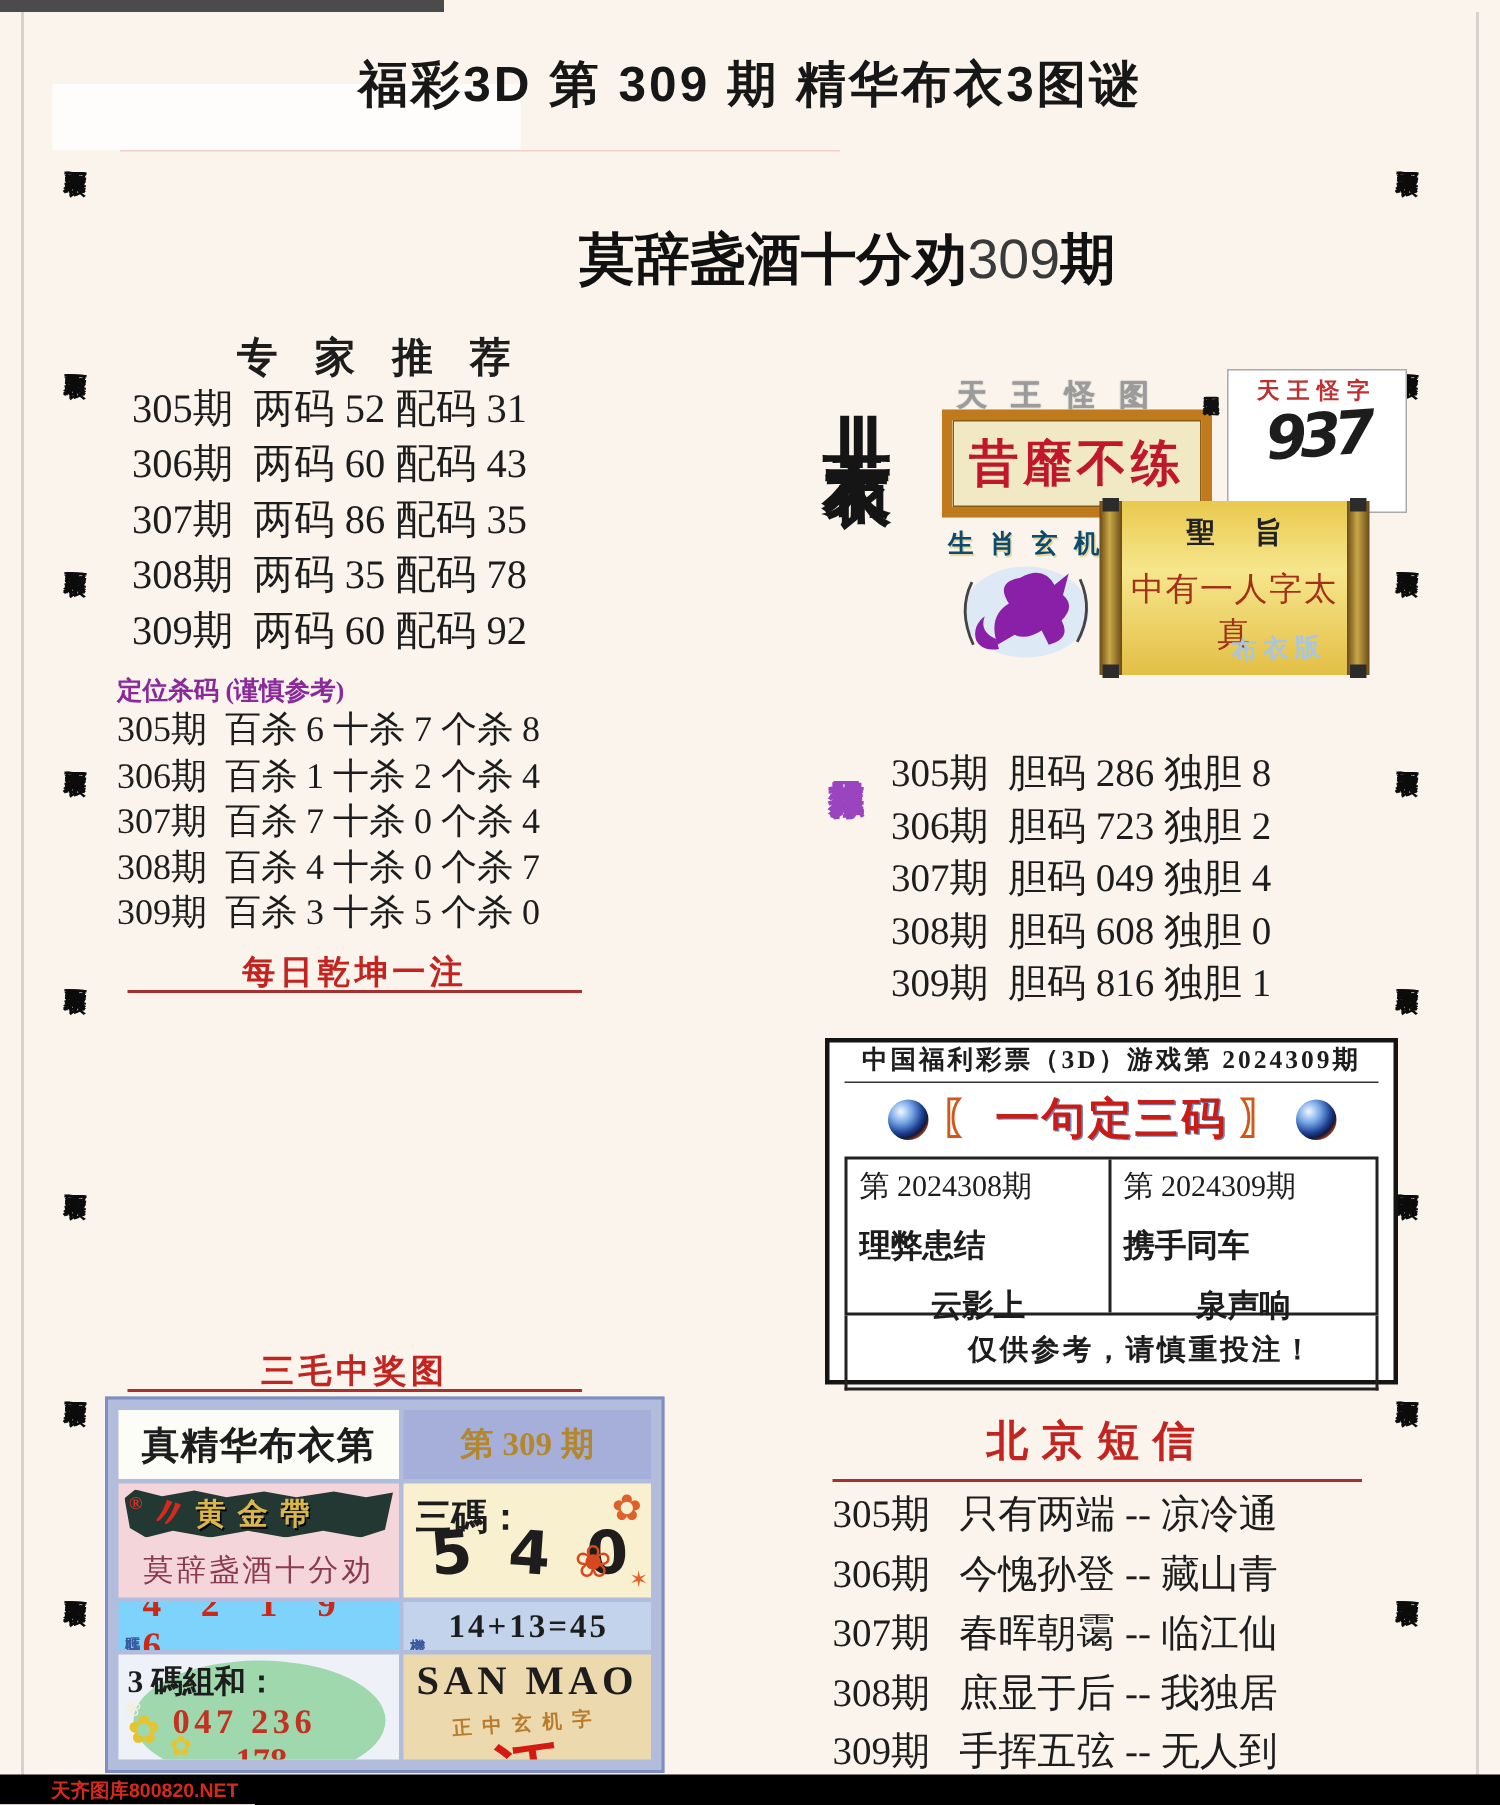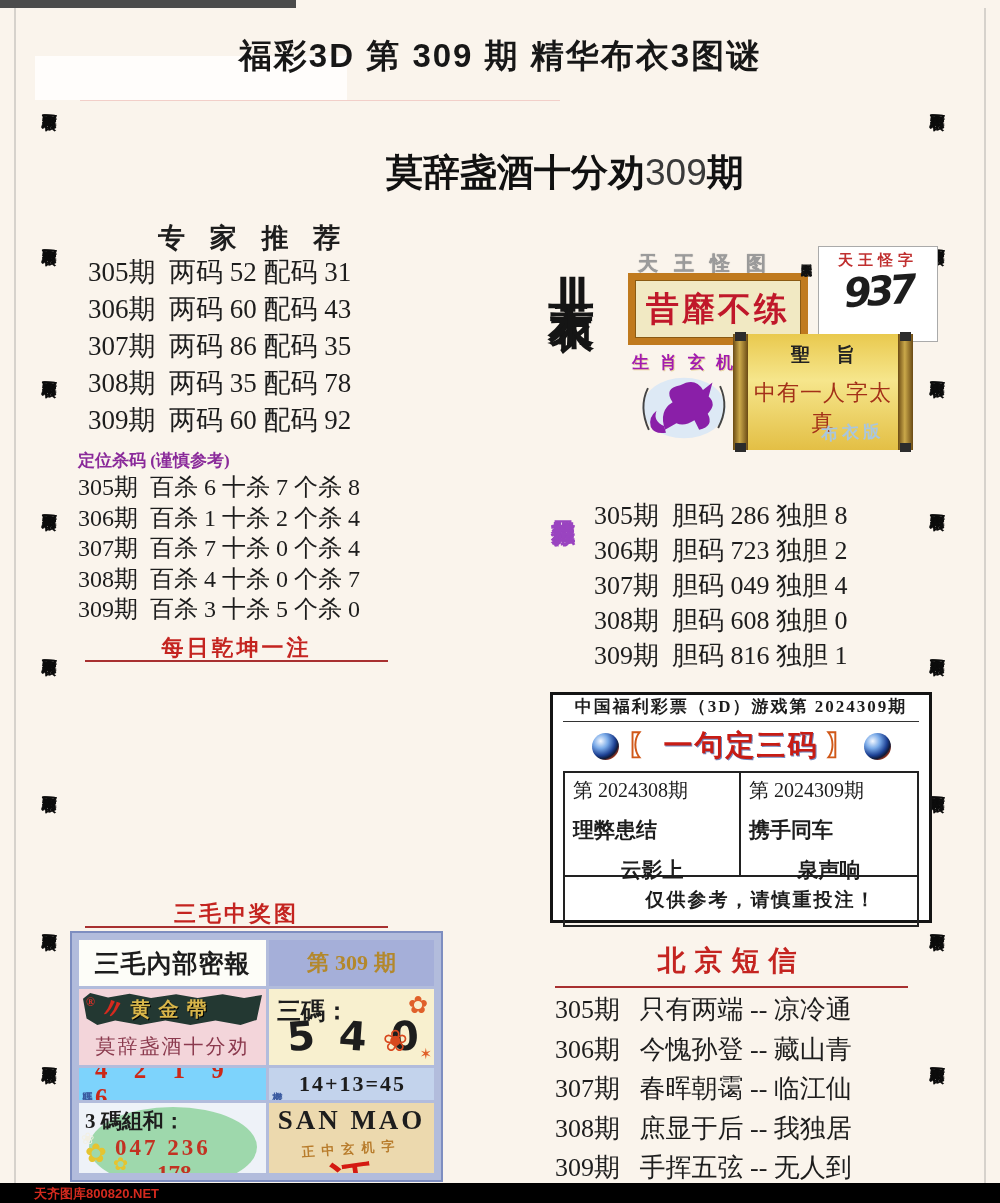--- a/index.html
+++ b/index.html
@@ -83,21 +83,21 @@
   .goldbox{left:628px;top:273px;width:180px;height:72px;background:#f1e9c3;
            border:7px solid #c07a1e;box-sizing:border-box;display:flex;align-items:center;
            justify-content:center;box-shadow:inset 0 0 0 1px #8a5a12;}
   .goldbox span{color:#c0182a;font-weight:bold;font-size:33px;letter-spacing:3px;}
   .series{left:800px;top:256px;font-size:11px;font-weight:bold;line-height:1.05;color:#111;}
   .guaizi{left:818px;top:246px;width:118px;height:94px;background:#fff;border:1px solid #aaa;
           text-align:center;}
   .guaizi .t{color:#c03030;font-weight:bold;font-size:15px;letter-spacing:5px;margin-top:4px;}
   .guaizi .v{font-family:"DejaVu Sans",sans-serif;font-style:italic;font-weight:bold;
              font-size:40px;letter-spacing:-5px;transform:rotate(-4deg);margin-top:-2px;}
-  .shengxiao{left:632px;top:351px;color:#a21caf;font-weight:bold;font-size:17px;letter-spacing:11px;
+  .shengxiao{left:632px;top:351px;color:#0c4a6e;font-weight:bold;font-size:17px;letter-spacing:11px;
              text-shadow:1px 1px 0 #e8d8a0;}
   .zodiac{left:636px;top:371px;}
   .scroll{left:733px;top:334px;width:180px;height:116px;display:flex;}
   .roll{width:15px;background:linear-gradient(90deg,#6a4a14,#caa84a 45%,#6a4a14);position:relative;}
   .roll::before,.roll::after{content:"";position:absolute;left:2px;width:11px;height:9px;background:#2c2c2c;}
   .roll::before{top:-2px;} .roll::after{bottom:-2px;}
   .scroll-mid{flex:1;background:linear-gradient(180deg,#e9c94e,#f6e68c 40%,#e3bf45);position:relative;}
   .scroll-title{text-align:center;font-weight:bold;font-size:19px;letter-spacing:26px;color:#222;
                 margin-top:8px;padding-left:26px;}
   .scroll-text{color:#a33018;font-size:22px;letter-spacing:1px;text-align:center;margin-top:10px;}
@@ -180,21 +180,21 @@
   </div>
 
   <div class="abs sec-title-red" style="left:85px;top:633px;width:303px;">每日乾坤一注</div>
   <div class="abs underline-red" style="left:85px;top:660px;width:303px;"></div>
 
   <div class="abs sec-title-red" style="left:85px;top:899px;width:303px;">三毛中奖图</div>
   <div class="abs underline-red" style="left:85px;top:926px;width:303px;"></div>
 
   <div class="abs ticket">
     <div class="cell c-white">
-      <span class="inner-title">三毛內部密報</span>
+      <span class="inner-title">真精华布衣第</span>
     </div>
     <div class="cell c-issue">
       <span class="issue-gold">第</span>
       <span class="issue-gold num">309</span>
       <span class="issue-gold">期</span>
     </div>
     <div class="cell c-pink">
       <div class="banner">
         <span class="reg">®</span>
         <span class="bolt">〃</span>

